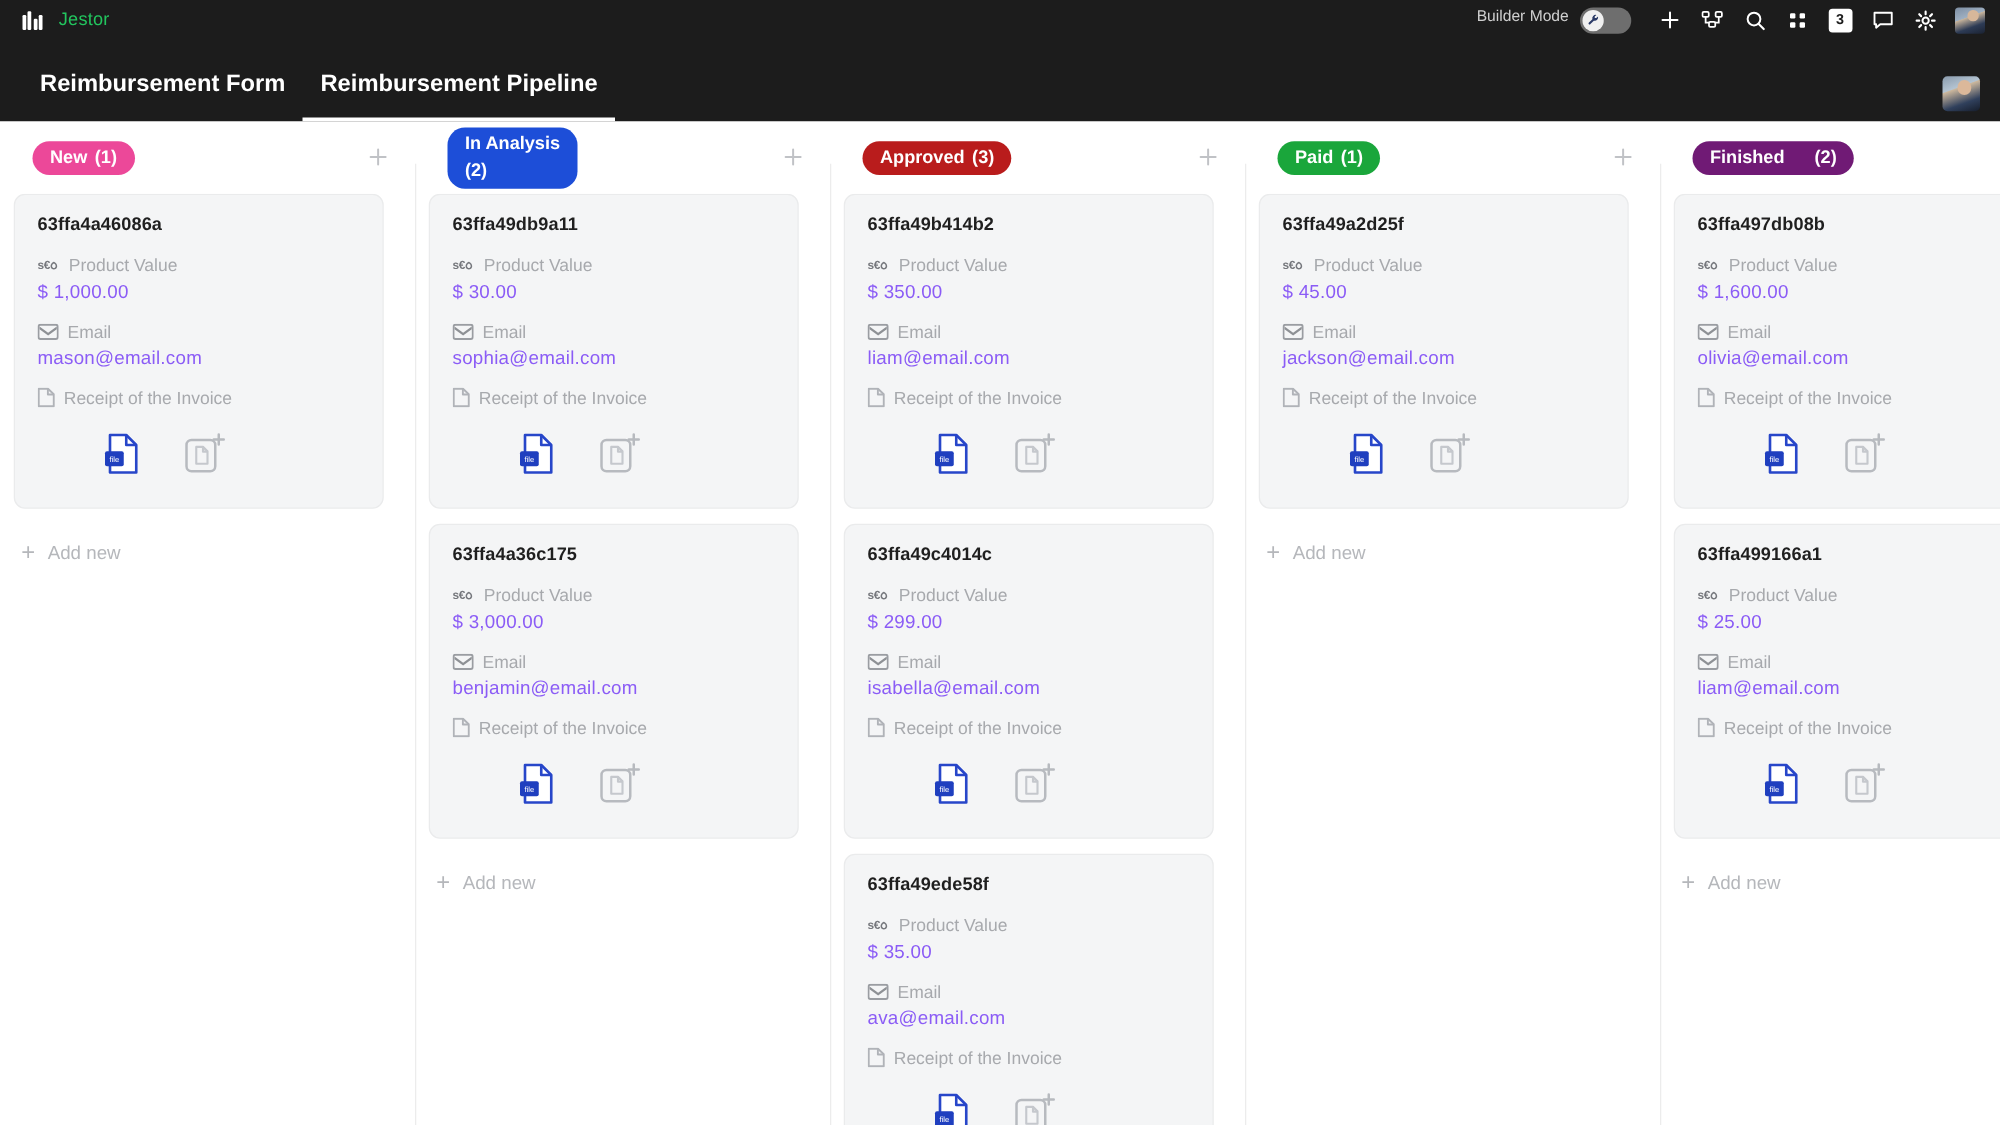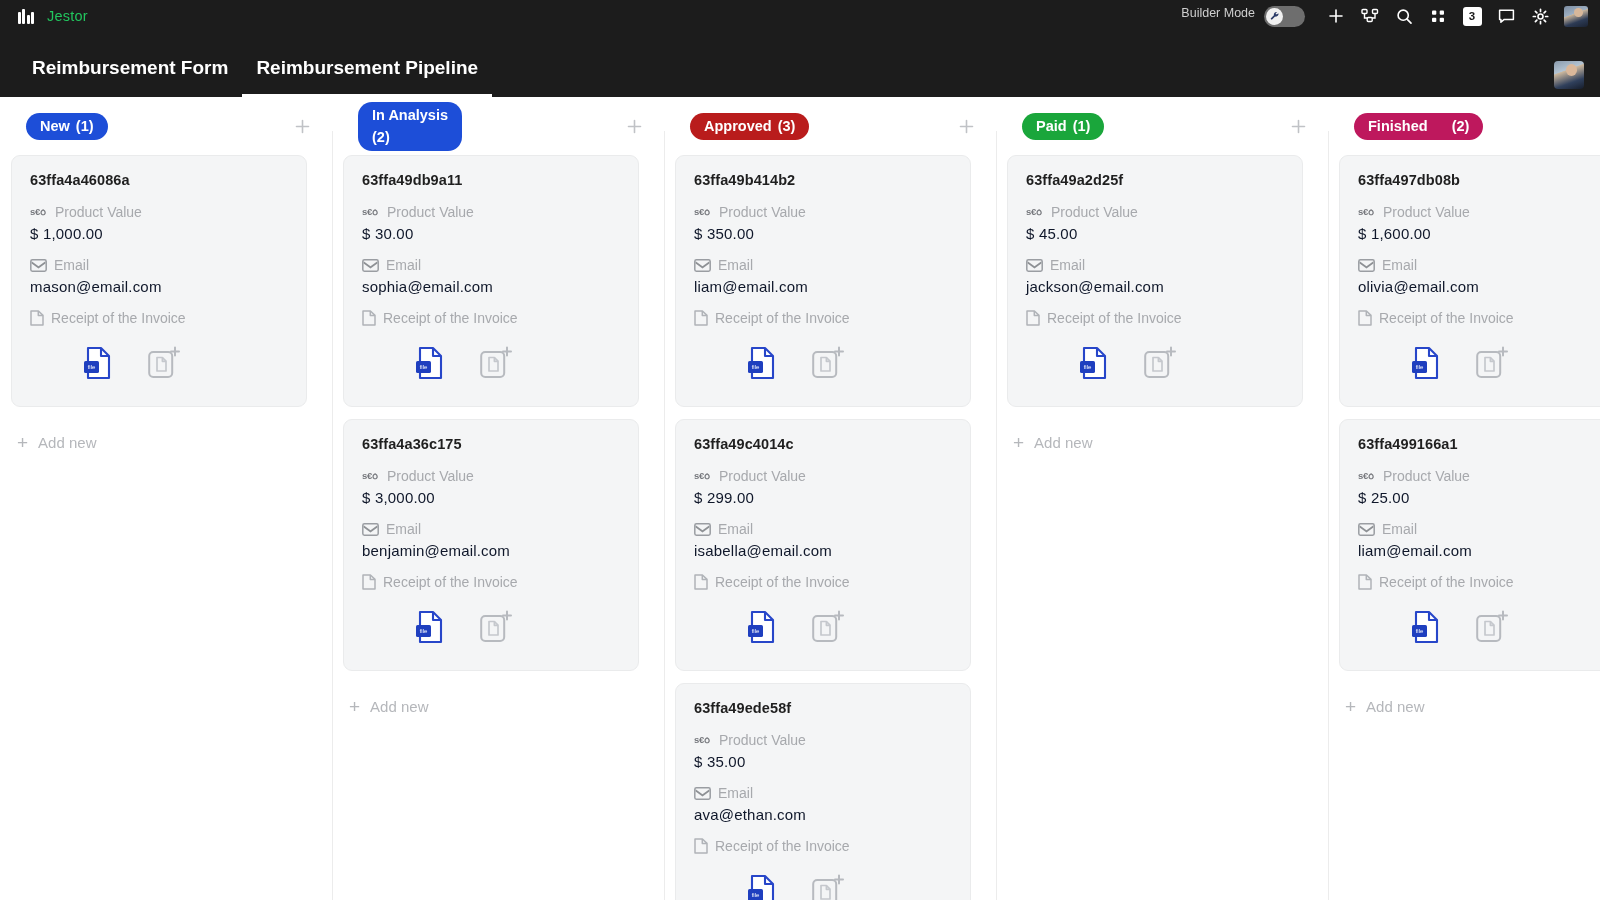--- a/index.html
+++ b/index.html
@@ -181,21 +181,21 @@
     margin-bottom: 16px;
   }
   .field-label {
     display: flex; align-items: center; gap: 7px;
     color: #a7a9ad;
     font-size: 14px;
     margin-bottom: 5px;
   }
   .field-value {
     font-size: 15px;
-    color: #0f172a;
+    color: #8b5cf6;
     margin-bottom: 15px;
     letter-spacing: .2px;
   }
   .cur-icon {
     font-size: 9.5px; font-weight: 700;
     color: #76787d; letter-spacing: -0.3px;
     display: inline-block; width: 18px;
   }
   .mail-icon svg, .doc-icon svg { display:block; }
   .attach-row {
@@ -300,21 +300,21 @@
 
 <div class="tabbar">
   <div class="tab">Reimbursement Form</div>
   <div class="tab active">Reimbursement Pipeline</div>
   <div class="avatar-float"></div>
 </div>
 
 <div class="board" id="board">
     <div class="column">
       <div class="col-head">
-        <span class="chip" style="background: #1d4ed8;">
+        <span class="chip" style="background: #ec4899;">
           <span>New</span>
           <span class="cnt">(1)</span>
         </span>
         <span class="col-add"><svg width="15" height="15" viewBox="0 0 15 15">
             <path d="M7.5 1.5v12M1.5 7.5h12" stroke="#c0c2c6" stroke-width="1.6" stroke-linecap="round"></path>
           </svg></span>
       </div>
       <div class="col-body">
         <div class="card">
           <div class="card-title">63ffa4a46086a</div>
@@ -584,21 +584,21 @@
           <div class="field-value">$ 35.00</div>
           <div class="field-label">
             <span class="mail-icon">
               <svg width="17" height="13" viewBox="0 0 17 13">
                 <rect x="0.8" y="0.8" width="15.4" height="11.4" rx="1.6" fill="none" stroke="#9a9da2" stroke-width="1.5"></rect>
                 <path d="M1.6 2.2l6.9 5 6.9-5v2.2l-6.9 5-6.9-5z" fill="#8e9195"></path>
               </svg>
             </span>
             <span>Email</span>
           </div>
-          <div class="field-value">ava@ethan.com</div>
+          <div class="field-value">ava@email.com</div>
           <div class="field-label">
             <span class="doc-icon">
               <svg width="14" height="16" viewBox="0 0 14 16">
                 <path d="M1 1h7.4L13 5.4V15H1z" fill="none" stroke="#b0b3b8" stroke-width="1.5" stroke-linejoin="round"></path>
                 <path d="M8.3 1v4.6H13" fill="none" stroke="#b0b3b8" stroke-width="1.5" stroke-linejoin="round"></path>
               </svg>
             </span>
             <span>Receipt of the Invoice</span>
           </div>
           <div class="attach-row">
@@ -679,21 +679,21 @@
           </div>
         </div>
         <div class="add-new">
           <span class="plus">+</span>
           <span>Add new</span>
         </div>
       </div>
     </div>
     <div class="column">
       <div class="col-head">
-        <span class="chip" style="background: #be185d; gap: 24px;">
+        <span class="chip" style="background: #701a75; gap: 24px;">
           <span>Finished</span>
           <span class="cnt">(2)</span>
         </span>
       </div>
       <div class="col-body">
         <div class="card">
           <div class="card-title">63ffa497db08b</div>
           <div class="field-label">
             <span class="cur-icon">s€ᰓ</span>
             <span>Product Value</span>

